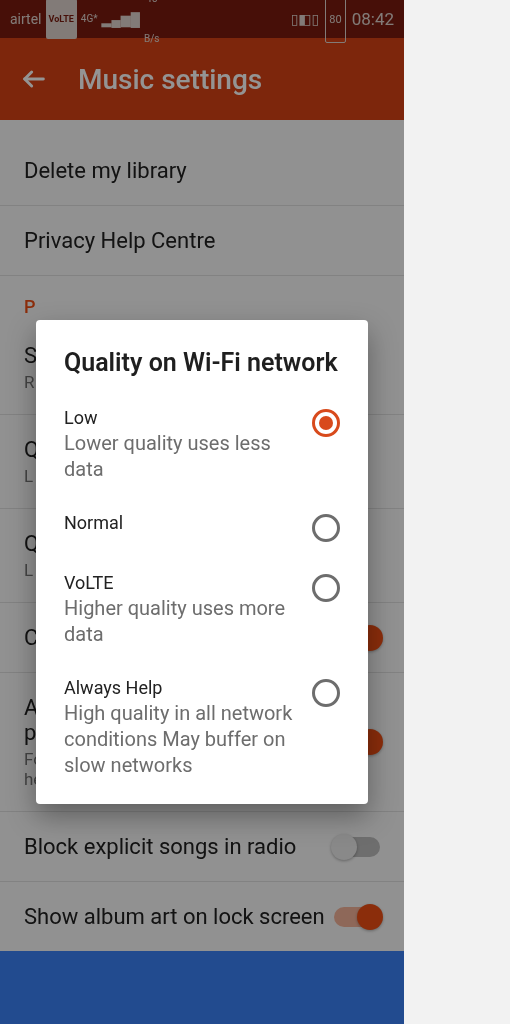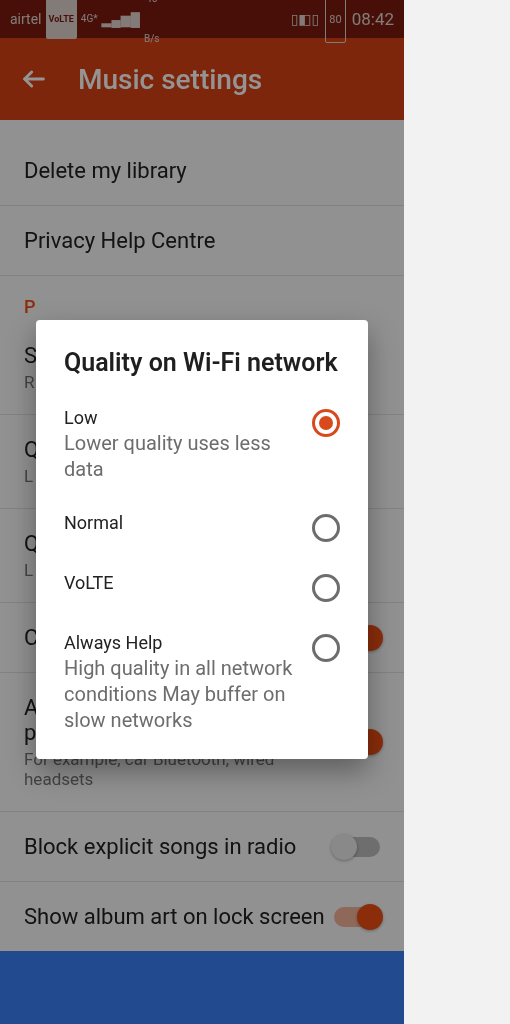--- a/index.html
+++ b/index.html
@@ -146,20 +146,21 @@
   <div class="opt">
     <div class="opt-body">
       <div class="opt-title">Normal</div>
     </div>
     <div class="radio"></div>
   </div>
 
   <div class="opt">
     <div class="opt-body">
       <div class="opt-title">VoLTE</div>
+      <div class="opt-sub">Higher quality uses more data</div>
     </div>
     <div class="radio"></div>
   </div>
 
   <div class="opt" style="padding-bottom:6px;">
     <div class="opt-body">
       <div class="opt-title">Always Help</div>
       <div class="opt-sub">High quality in all network conditions May buffer on slow networks</div>
     </div>
     <div class="radio"></div>

